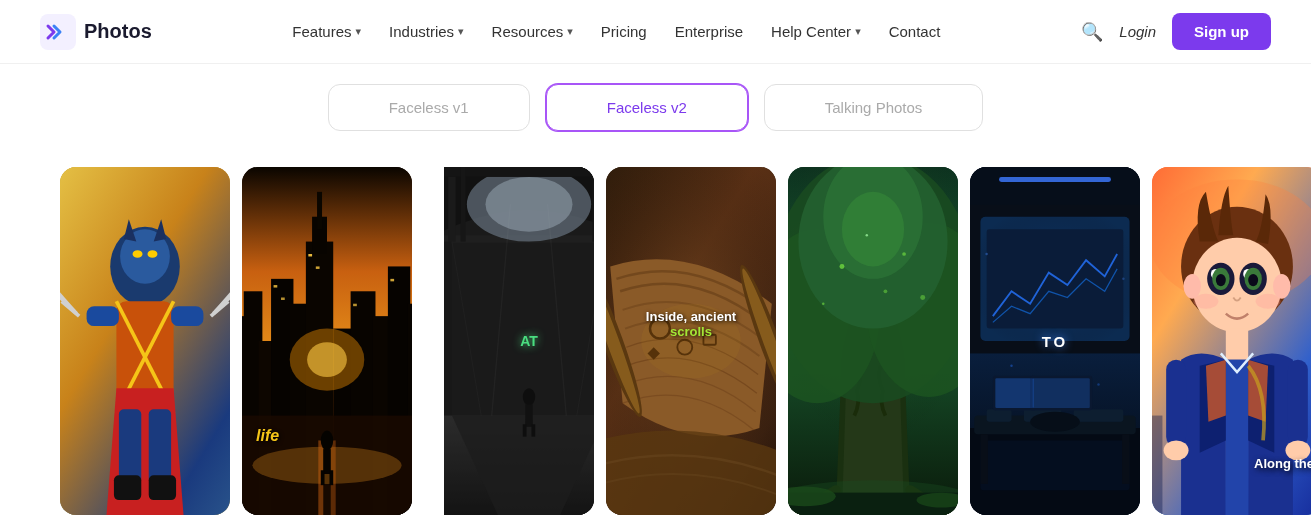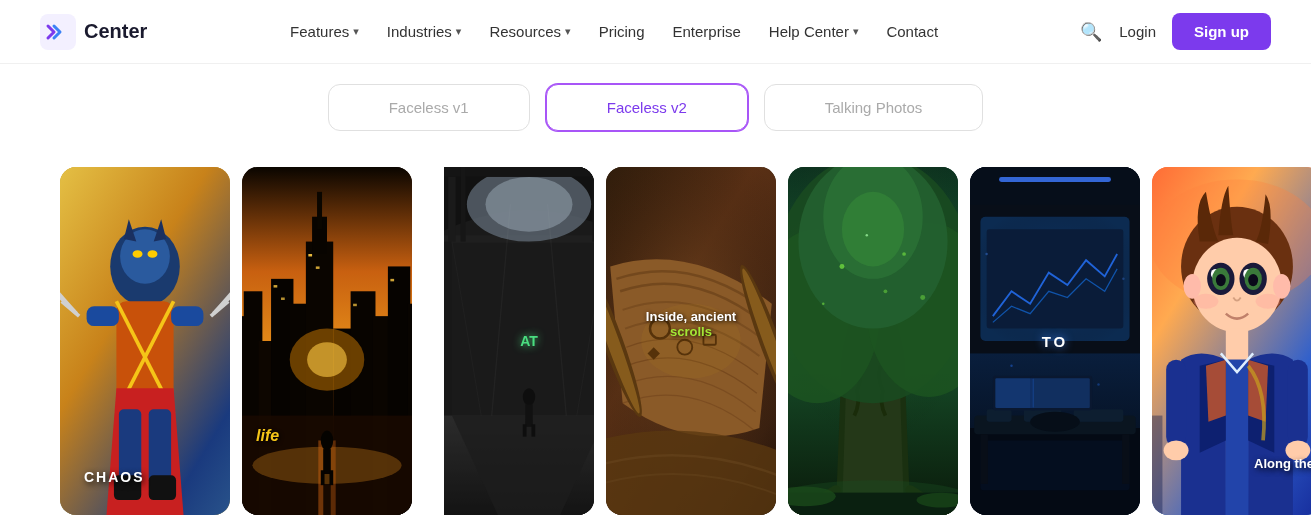--- a/index.html
+++ b/index.html
@@ -15,21 +15,21 @@
     .logo-icon { width: 36px; height: 36px; }
     .nav-brand { font-size: 20px; font-weight: 700; color: #1a1a2e; }
     .nav-links { display: flex; align-items: center; gap: 28px; }
     .nav-link {
       font-size: 15px; color: #333; text-decoration: none; cursor: pointer;
       display: flex; align-items: center; gap: 4px;
     }
     .chevron { font-size: 11px; color: #555; }
     .nav-actions { display: flex; align-items: center; gap: 16px; }
     .search-btn { background: none; border: none; cursor: pointer; color: #333; font-size: 18px; }
-    .login-btn { background: none; border: none; font-size: 15px; color: #333; cursor: pointer; font-weight: 500; }
+    .login-btn { background: none; border: none; font-size: 15px; color: #333; cursor: pointer; font-weight: 500; font-style: italic; }
     .signup-btn {
       background: #7c3aed; color: #fff; border: none; border-radius: 8px;
       padding: 10px 22px; font-size: 15px; font-weight: 600; cursor: pointer;
     }
 
     
     .tabs-section {
       display: flex; justify-content: center; gap: 16px;
       padding: 20px 40px; background: #fff;
     }
@@ -84,21 +84,21 @@
 <body>
 
 <nav>
   <div class="nav-logo">
 
     <svg class="logo-icon" viewBox="0 0 36 36" fill="none">
       <rect width="36" height="36" rx="8" fill="#f3f0ff"></rect>
       <path d="M8 12 L14 18 L8 24" stroke="#7c3aed" stroke-width="3" stroke-linecap="round" stroke-linejoin="round"></path>
       <path d="M14 12 L20 18 L14 24" stroke="#3b82f6" stroke-width="3" stroke-linecap="round" stroke-linejoin="round"></path>
     </svg>
-    <span class="nav-brand">Center</span>
+    <span class="nav-brand">Photos</span>
   </div>
 
   <div class="nav-links">
 
     <a class="nav-link">
       <span>Features</span>
       <span class="chevron">▾</span>
     </a>
     <a class="nav-link">
       <span>Industries</span>
@@ -182,21 +182,20 @@
         <line x1="142" y1="116" x2="156" y2="100" stroke="#d0d0d0" stroke-width="3"></line>
 
         <polygon points="62,178 108,178 116,280 54,280" fill="#c82020"></polygon>
 
         <rect x="64" y="195" width="18" height="60" rx="4" fill="#1a3a7e"></rect>
         <rect x="88" y="195" width="18" height="60" rx="4" fill="#1a3a7e"></rect>
 
         <rect x="60" y="248" width="22" height="20" rx="4" fill="#111"></rect>
         <rect x="88" y="248" width="22" height="20" rx="4" fill="#111"></rect>
       </svg>
-      <span class="card-overlay-text chaos-text" style="color:#fff;position:absolute;bottom:18px;left:12px;font-size:14px;font-weight:900;letter-spacing:2px;text-shadow:2px 2px 6px #000;font-family:sans-serif;">CHAOS</span>
     </div>
   </div>
 
   <div class="video-card card-2">
     <div class="card-bg">
       <svg class="card-svg" viewBox="0 0 170 280" preserveAspectRatio="xMidYMid slice">
         <defs>
           <linearGradient id="city-grad" x1="0" y1="0" x2="0" y2="1">
             <stop offset="0%" stop-color="#0a0500"></stop>
             <stop offset="30%" stop-color="#c86010"></stop>

